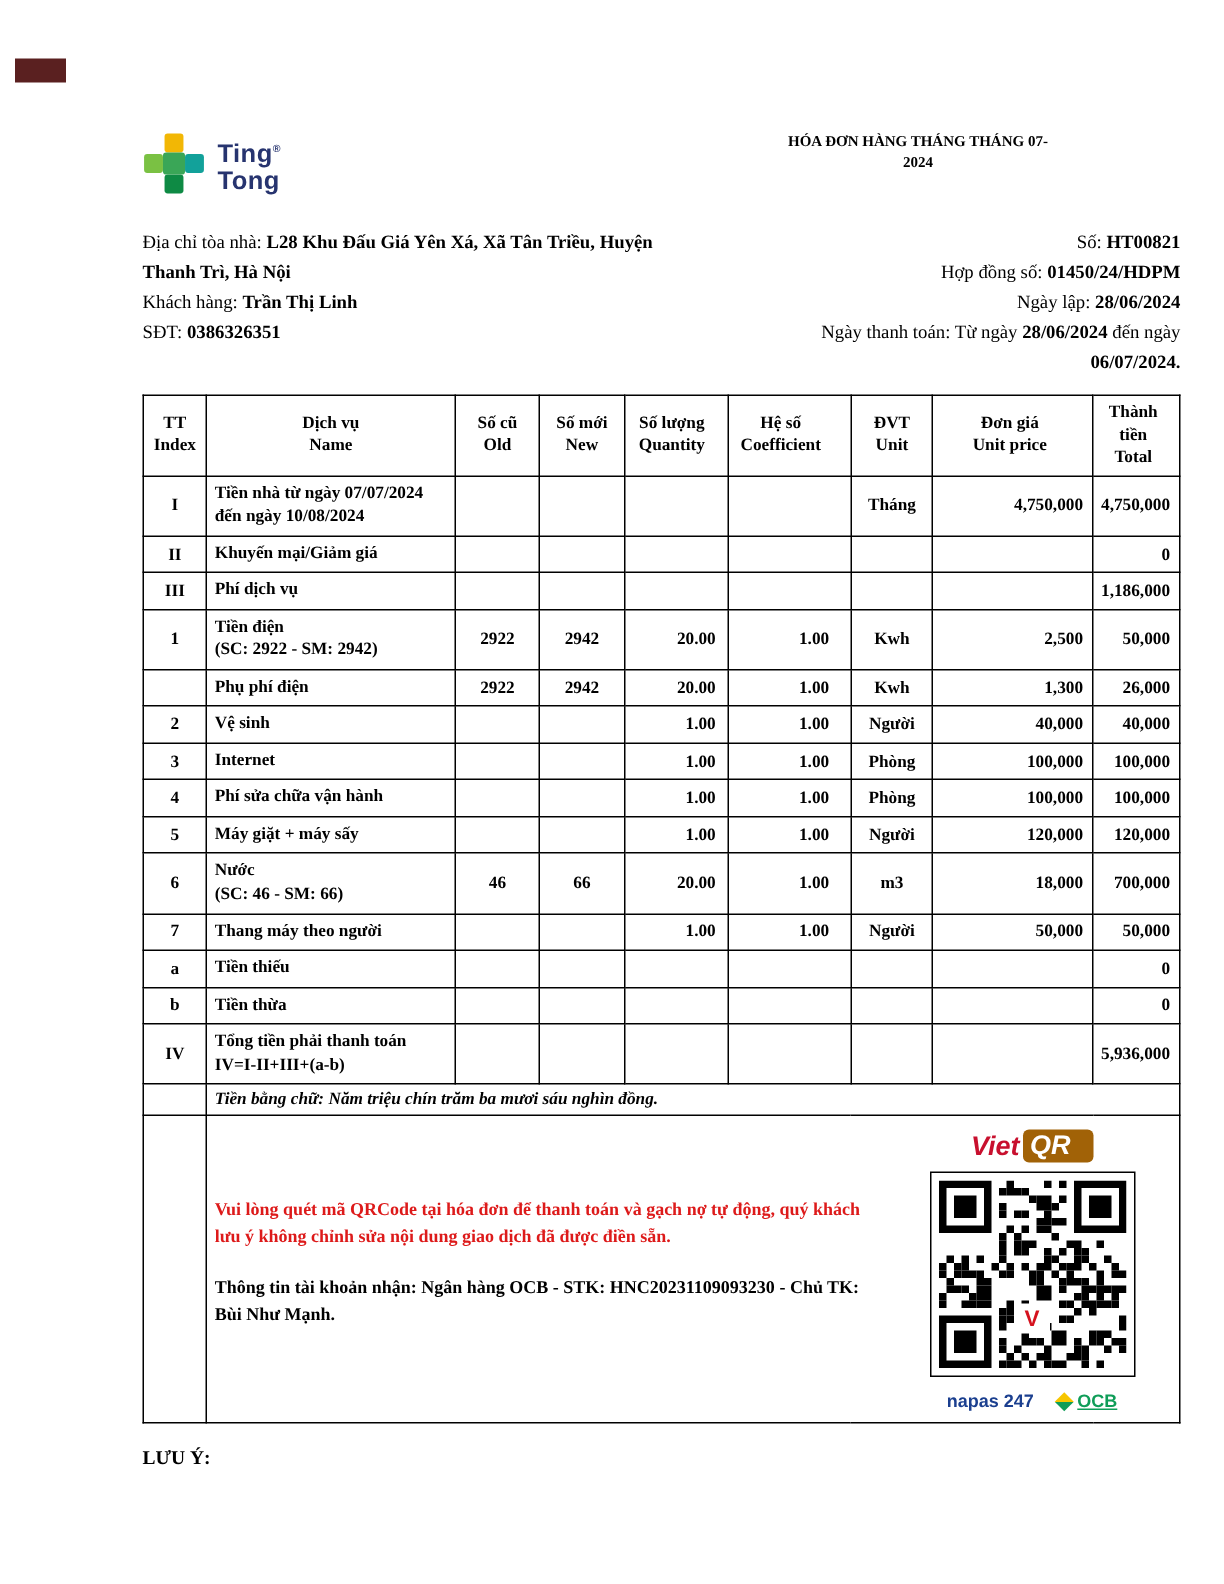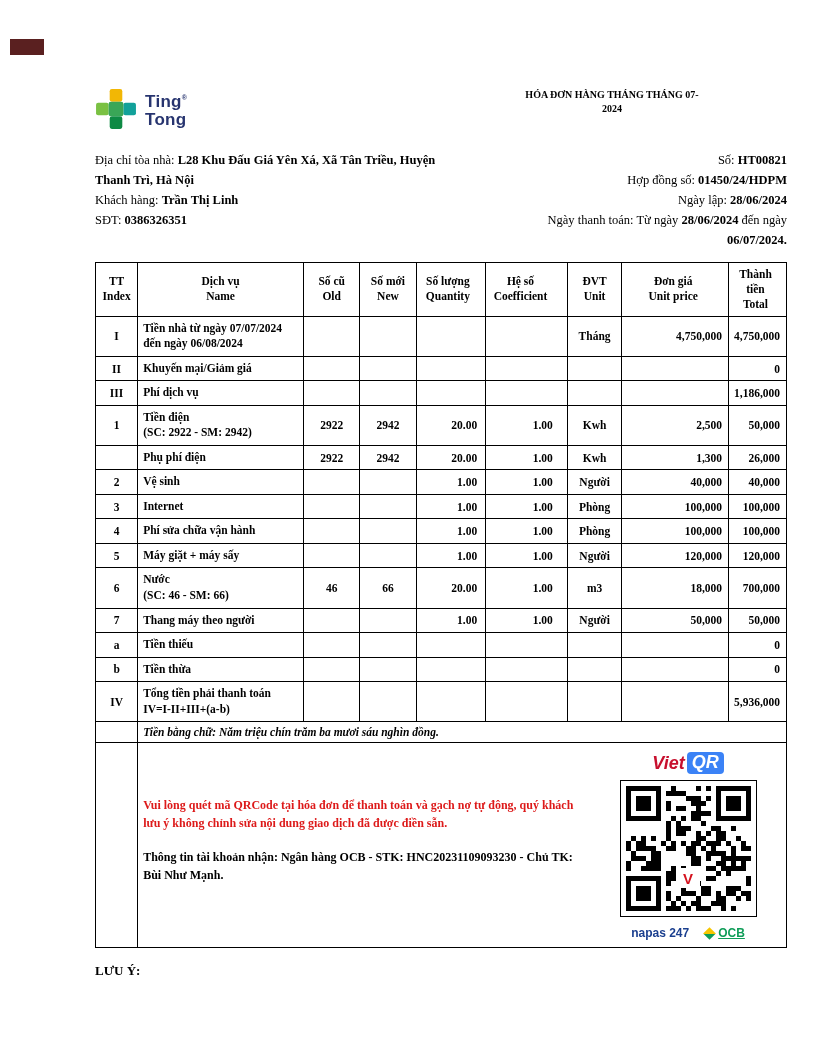--- a/index.html
+++ b/index.html
@@ -38,21 +38,21 @@
   td.words .val{font-weight:bold;}
 
   td.pay-cell{height:196px;vertical-align:top;padding:8px 6px 10px 8px;font-weight:normal;}
   .pay-flex{display:flex;justify-content:space-between;}
   .pay-text{width:448px;margin-top:46px;}
   .notice{color:#dd1a1a;font-size:12px;line-height:1.5;}
   .account{margin-top:16px;font-size:12px;line-height:1.5;color:#000;}
   .qr-col{width:186px;display:flex;flex-direction:column;align-items:center;}
   .vietqr{font-family:"Liberation Sans",sans-serif;font-size:18px;font-weight:bold;font-style:italic;
           color:#c8102e;display:flex;align-items:center;gap:2px;margin:2px 0 6px 0;}
-  .vietqr .qr-badge{background:#3b82f6;color:#fff;padding:0 5px 1px 5px;border-radius:4px;}
+  .vietqr .qr-badge{background:#a16207;color:#fff;padding:0 15px 1px 5px;border-radius:4px;}
   .qr-box{position:relative;border:1px solid #000;padding:5px;background:#fff;line-height:0;}
   .qr-vbadge{position:absolute;left:50%;top:72%;transform:translate(-50%,-50%);
              width:24px;height:20px;background:#fff;display:flex;align-items:center;justify-content:center;
              font-family:"Liberation Sans",sans-serif;font-weight:bold;color:#d5121e;font-size:15px;line-height:1;}
   .bank-logos{display:flex;align-items:center;gap:16px;margin-top:9px;text-align:center;}
   .napas{font-family:"Liberation Sans",sans-serif;font-weight:bold;color:#1b3f8f;font-size:12px;}
   .ocb{display:flex;align-items:center;gap:4px;font-family:"Liberation Sans",sans-serif;font-weight:bold;color:#0f9d58;font-size:12px;text-decoration:underline;}
   .ocb-icon{width:9px;height:9px;transform:rotate(45deg);background:linear-gradient(135deg,#f7c600 50%,#0f9d58 50%);display:inline-block;}
 
   .footer-note{margin-top:15px;font-weight:bold;font-size:13px;}
@@ -113,21 +113,21 @@
             <th class="c-coef"><span>Hệ số</span><br><span>Coefficient</span></th>
             <th class="c-unit"><span>ĐVT</span><br><span>Unit</span></th>
             <th class="c-price"><span>Đơn giá</span><br><span>Unit price</span></th>
             <th class="c-total"><span>Thành tiền</span><br><span>Total</span></th>
           </tr>
       </thead>
       <tbody id="rows">
           <tr>
             <td class="c-index">I</td>
             <td class="c-name">Tiền nhà từ ngày 07/07/2024
-đến ngày 06/08/2024</td>
+đến ngày 10/08/2024</td>
             <td class="c-old"></td>
             <td class="c-new"></td>
             <td class="c-qty"></td>
             <td class="c-coef"></td>
             <td class="c-unit">Tháng</td>
             <td class="c-price">4,750,000</td>
             <td class="c-total">4,750,000</td>
           </tr>
           <tr>
             <td class="c-index">II</td>

